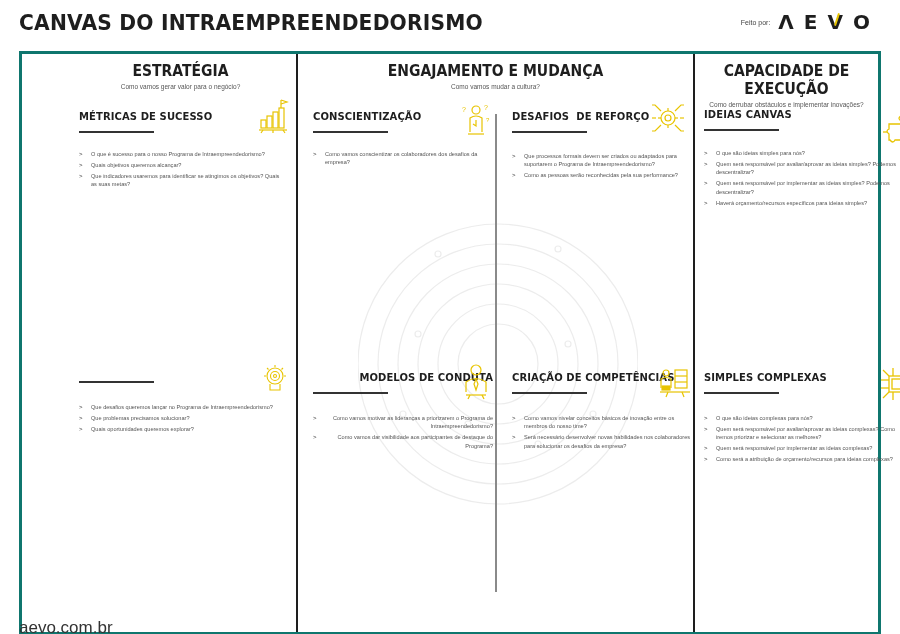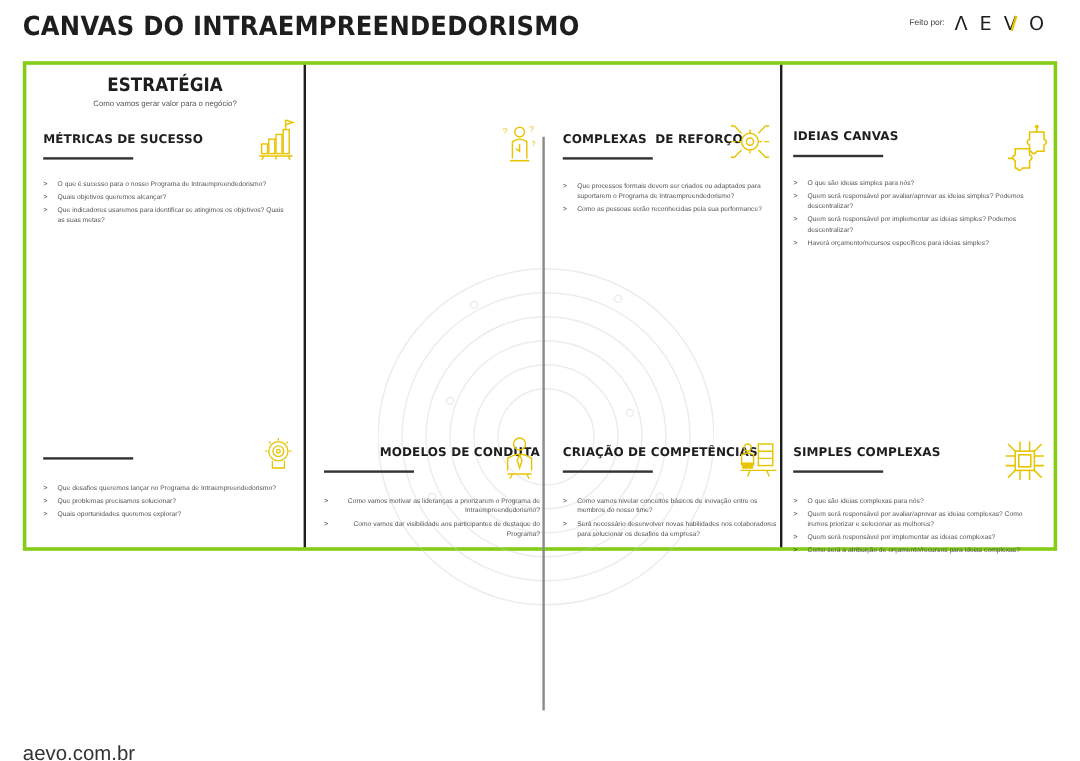--- a/index.html
+++ b/index.html
@@ -2,25 +2,25 @@
 <html><head>
   <meta charset="utf-8">
   <style>
     * { box-sizing: border-box; margin: 0; padding: 0; }
     html, body { width: 900px; height: 634px; background: #ffffff; overflow: hidden; }
     body { position: relative; font-family: "Liberation Sans", "DejaVu Sans", sans-serif; color: #2b2b2b; }
 
     .page-title { position: absolute; left: 19px; top: 10px; font-size: 22px; font-weight: bold; letter-spacing: 0.2px; color: #1e1e1e; font-family: "DejaVu Sans", sans-serif; transform: scaleX(0.92); transform-origin: left center; }
     .brand { position: absolute; right: 20px; top: 10px; display: flex; align-items: center; gap: 8px; }
     .brand-by { font-size: 7px; color: #444; }
-    .brand-logo { font-size: 16px; letter-spacing: 10px; color: #1e1e1e; font-weight: normal; font-family: "DejaVu Sans", sans-serif; }
+    .brand-logo { font-size: 20px; letter-spacing: 10px; color: #1e1e1e; font-weight: bold; font-family: "DejaVu Sans", sans-serif; }
     .brand-logo .v { position: relative; display: inline-block; }
     .brand-logo .v::after { content: ""; position: absolute; left: 8px; top: 3px; width: 2px; height: 13px; background: #e8c400; transform: rotate(18deg); }
 
-    .canvas { position: absolute; left: 19px; top: 51px; width: 862px; height: 408px; border: 3px solid #84cc16; display: flex; }
+    .canvas { position: absolute; left: 19px; top: 51px; width: 862px; height: 584px; border: 3px solid #0f766e; display: flex; padding-left: 43px; }
     .col { position: relative; height: 100%; }
     .col + .col { border-left: 2px solid #1e1e1e; }
     .col-1 { width: 231px; }
     .col-2 { width: 397px; }
     .col-3 { flex: 1; }
 
     .col-head { text-align: center; padding-top: 8px; }
     .col-title { font-size: 15.5px; font-weight: bold; color: #1e1e1e; font-family: "DejaVu Sans", sans-serif; transform: scaleX(0.9); }
     .col-sub { font-size: 6.5px; color: #555; margin-top: 3px; }
 
@@ -116,37 +116,48 @@
           <circle cx="200" cy="55" r="3"></circle>
           <circle cx="60" cy="140" r="3"></circle>
           <circle cx="210" cy="150" r="3"></circle>
           <circle cx="110" cy="230" r="3"></circle>
           <circle cx="180" cy="250" r="3"></circle>
           <circle cx="45" cy="220" r="3"></circle>
           <circle cx="235" cy="220" r="3"></circle>
       </g>
     </svg>
 
+    <div class="col-head" style="position:relative;">
+      <div class="col-title">ENGAJAMENTO E MUDANÇA</div>
+      <div class="col-sub">Como vamos mudar a cultura?</div>
+    </div>
 
     <div class="vdivider"></div>
 
+    <div class="block" style="left:15px; top:57px; width:180px;">
+      <div class="block-title">CONSCIENTIZAÇÃO</div>
+      <div class="block-rule"></div>
+      <ul class="block-list">
+        <li><span class="arrow">&gt;</span><span>Como vamos conscientizar os colaboradores dos desafios da empresa?</span></li>
+      </ul>
+    </div>
     <svg class="icon" style="left:162px; top:48px; width:32px; height:34px;" viewBox="0 0 32 34">
       <g fill="none" stroke="#e8c400" stroke-width="1.2">
         <circle cx="16" cy="8" r="4"></circle>
           <path d="M10 30 L10 16 Q16 12 22 16 L22 30"></path>
           <path d="M16 18 L16 24 L13 22"></path>
         <text x="2" y="10" font-size="7" fill="#e8c400" stroke="none">?</text>
           <text x="24" y="8" font-size="7" fill="#e8c400" stroke="none">?</text>
           <text x="26" y="20" font-size="6" fill="#e8c400" stroke="none">?</text>
         <line x1="8" y1="32" x2="24" y2="32"></line>
       </g>
     </svg>
 
     <div class="block" style="left:214px; top:57px; width:182px;">
-      <div class="block-title" style="white-space:pre;">COMPLEXAS  DE REFORÇO</div>
+      <div class="block-title" style="white-space:pre;">DESAFIOS  DE REFORÇO</div>
       <div class="block-rule"></div>
       <ul class="block-list" style="margin-top:19px;">
         <li><span class="arrow">&gt;</span><span>Que processos formais devem ser criados ou adaptados para suportarem o Programa de Intraempreendedorismo?</span></li>
         <li><span class="arrow">&gt;</span><span>Como as pessoas serão reconhecidas pela sua performance?</span></li>
       </ul>
     </div>
     <svg class="icon" style="left:352px; top:48px; width:36px; height:32px;" viewBox="0 0 36 32">
       <g fill="none" stroke="#e8c400" stroke-width="1.2">
         <circle cx="18" cy="16" r="7"></circle>
           <circle cx="18" cy="16" r="3"></circle>
@@ -199,20 +210,24 @@
           <line x1="17" y1="18" x2="29" y2="18"></line>
         <rect x="4" y="22" width="8" height="4" fill="#e8c400"></rect>
         <line x1="2" y1="28" x2="32" y2="28"></line>
           <line x1="10" y1="28" x2="8" y2="33"></line>
           <line x1="24" y1="28" x2="26" y2="33"></line>
       </g>
     </svg>
   </div>
 
   <div class="col col-3">
+    <div class="col-head">
+      <div class="col-title">CAPACIDADE DE EXECUÇÃO</div>
+      <div class="col-sub">Como derrubar obstáculos e implementar inovações?</div>
+    </div>
 
     <div class="block" style="left:9px; top:55px; width:200px;">
       <div class="block-title">IDEIAS CANVAS</div>
       <div class="block-rule"></div>
       <ul class="block-list" style="margin-top:18px;">
         <li><span class="arrow">&gt;</span><span>O que são ideias simples para nós?</span></li>
         <li><span class="arrow">&gt;</span><span>Quem será responsável por avaliar/aprovar as ideias simples? Podemos descentralizar?</span></li>
         <li><span class="arrow">&gt;</span><span>Quem será responsável por implementar as ideias simples? Podemos descentralizar?</span></li>
         <li><span class="arrow">&gt;</span><span>Haverá orçamento/recursos específicos para ideias simples?</span></li>
       </ul>

